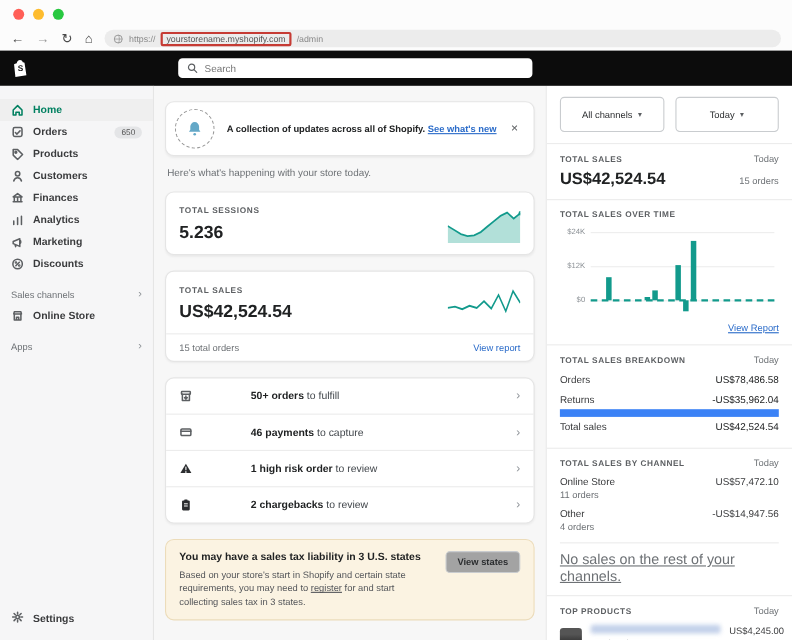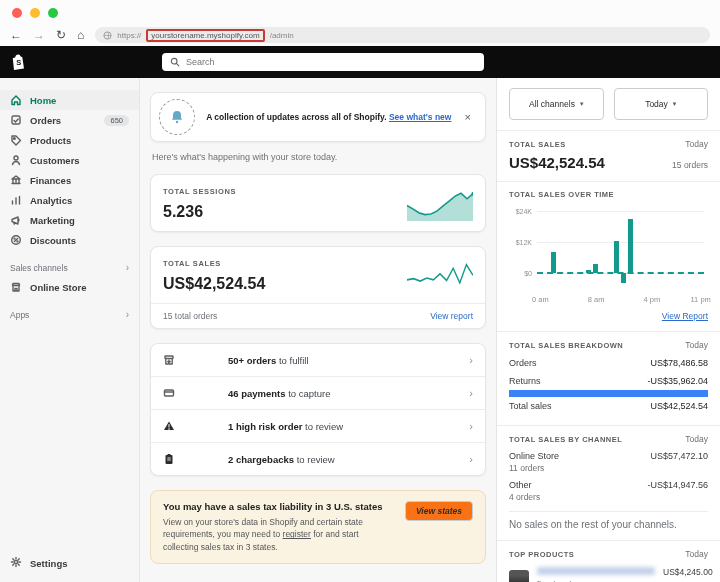--- a/index.html
+++ b/index.html
@@ -70,21 +70,21 @@
   .task-row:last-child{border-bottom:0;}
   .task-row .chev{margin-left:auto;color:#8c9196;font-size:11px;}
   .task-bold{font-weight:700;padding-left:44px;}
   .task-rest{color:#42474c;}
 
   .notice{background:var(--notice-bg);border:1px solid var(--notice-border);border-radius:8px;padding:10px 12px 0;}
   .notice-row{display:flex;align-items:flex-start;gap:10px;padding-bottom:10px;}
   .notice-title{font-size:9.5px;font-weight:700;margin-bottom:4px;}
   .notice-body{font-size:8.5px;color:#54565a;line-height:1.45;}
   .notice-body a{color:#54565a;}
-  .btn{background:#f97316;border:1px solid #c9cccf;border-radius:4px;font-size:8.5px;font-weight:600;color:#2b2d2f;padding:4px 10px;white-space:nowrap;cursor:pointer;font-family:"Liberation Sans",sans-serif;font-style:italic;}
+  .btn{background:#a3a3a3;border:1px solid #c9cccf;border-radius:4px;font-size:8.5px;font-weight:600;color:#2b2d2f;padding:4px 10px;white-space:nowrap;cursor:pointer;font-family:"Liberation Sans",sans-serif;}
 
   
   .pbtn-row{display:flex;gap:10px;}
   .pbtn{flex:1;height:32px;background:#fff;border:1px solid #c9cccf;border-radius:4px;display:flex;align-items:center;justify-content:center;gap:5px;font-size:8.5px;color:#2b2d2f;cursor:pointer;}
   .pbtn .caret{font-size:7px;color:#5c5f62;}
   .psec{border-top:1px solid #ececec;margin:10px -12px 0;padding:8px 12px 0;}
   .sec-head{display:flex;justify-content:space-between;align-items:baseline;}
   .sec-title{font-size:7.5px;letter-spacing:.5px;color:#5c5f62;font-weight:600;}
   .sec-period{font-size:8.5px;color:var(--sub);}
   .tot-row{display:flex;justify-content:space-between;align-items:baseline;margin-top:5px;}
@@ -100,21 +100,21 @@
   .xlab{position:absolute;font-size:7.5px;color:#8c9196;transform:translateX(-50%);white-space:nowrap;}
   .view-report{text-align:right;font-size:8.5px;margin:4px 0 2px;}
   .view-report a{color:var(--link);}
 
   .bd-row{display:flex;justify-content:space-between;font-size:9px;padding:4px 0;color:#3a3b3d;}
   .bd-row .val{color:var(--txt);}
   .bd-row.lined{border-bottom:7px solid #3b82f6;}
   .ch-row{margin-top:7px;}
   .ch-line{display:flex;justify-content:space-between;font-size:9px;color:#3a3b3d;}
   .ch-sub{font-size:8.5px;color:var(--sub);margin-top:2px;}
-  .ch-foot{border-top:1px solid #ececec;margin-top:9px;padding-top:7px;font-size:10px;color:var(--sub);}
+  .ch-foot{border-top:1px solid #ececec;margin-top:9px;padding-top:7px;font-size:13px;color:var(--sub);text-decoration:underline;}
 
   .prod-row{display:flex;align-items:flex-start;gap:8px;margin-top:8px;}
   .thumb{width:20px;height:20px;border-radius:3px;flex:none;}
   .t1{background:linear-gradient(180deg,#555 40%,#2e2e2e 100%);height:14px;margin-top:3px;}
   .t2{background:linear-gradient(90deg,#1c1c1c,#3d3d3d);width:12px;margin-left:4px;}
   .prod-mid{flex:1;}
   .blurname{width:118px;height:8px;border-radius:2px;background:#b9c9e6;filter:blur(2px);opacity:.85;}
   .prod-sub{font-size:8px;color:var(--sub);margin-top:4px;}
   .prod-amt{font-size:8.5px;color:#3a3b3d;white-space:nowrap;}
   a{text-decoration:underline;cursor:pointer;}
@@ -346,21 +346,21 @@
           <span><span class="task-bold">2 chargebacks</span><span class="task-rest"> to review</span></span>
           <span class="chev">›</span>
         </div>
       </div>
 
       <div class="notice">
         <div class="notice-row">
           <div style="flex:1">
             <div class="notice-title">You may have a sales tax liability in 3 U.S. states</div>
             <div class="notice-body">
-              <span>View on your store's data in Shopify and certain state requirements, you may need to </span><a>register</a><span> for and start collecting sales tax in 3 states.</span>
+              <span>Based on your store's start in Shopify and certain state requirements, you may need to </span><a>register</a><span> for and start collecting sales tax in 3 states.</span>
             </div>
           </div>
           <button class="btn">View states</button>
         </div>
 
       </div>
     </main>
 
     <aside class="panel">
       <div class="pbtn-row">
@@ -397,26 +397,20 @@
             <div class="gridline" style="top: 62px;"></div>
             <div class="ylab" style="top: 62px;">$0</div>
             <div class="zero-dash" style="top: 61px;"></div>
             <div class="bar" style="left: 8.34783%; height: 20.6667px; top: 41.3333px;"></div>
             <div class="bar" style="left: 29.2174%; height: 3.1px; top: 58.9px;"></div>
             <div class="bar" style="left: 33.3913%; height: 9.04167px; top: 52.9583px;"></div>
             <div class="bar" style="left: 45.913%; height: 32.2917px; top: 29.7083px;"></div>
             <div class="bar" style="left: 50.087%; height: 10.3333px; top: 62px;"></div>
             <div class="bar" style="left: 54.2609%; height: 54.25px; top: 7.75px;"></div>
           </div>
-        <div class="xticks" id="bar-xticks">
-            <div class="xlab" style="left: 2%;">0 am</div>
-            <div class="xlab" style="left: 35.3913%;">8 am</div>
-            <div class="xlab" style="left: 68.7826%;">4 pm</div>
-            <div class="xlab" style="left: 98%;">11 pm</div>
-          </div>
         <div class="view-report"><a>View Report</a></div>
       </div>
 
       <div class="psec">
         <div class="sec-head" style="margin-bottom:4px;">
           <span class="sec-title">TOTAL SALES BREAKDOWN</span>
           <span class="sec-period">Today</span>
         </div>
         <div class="bd-row">
           <span>Orders</span>

